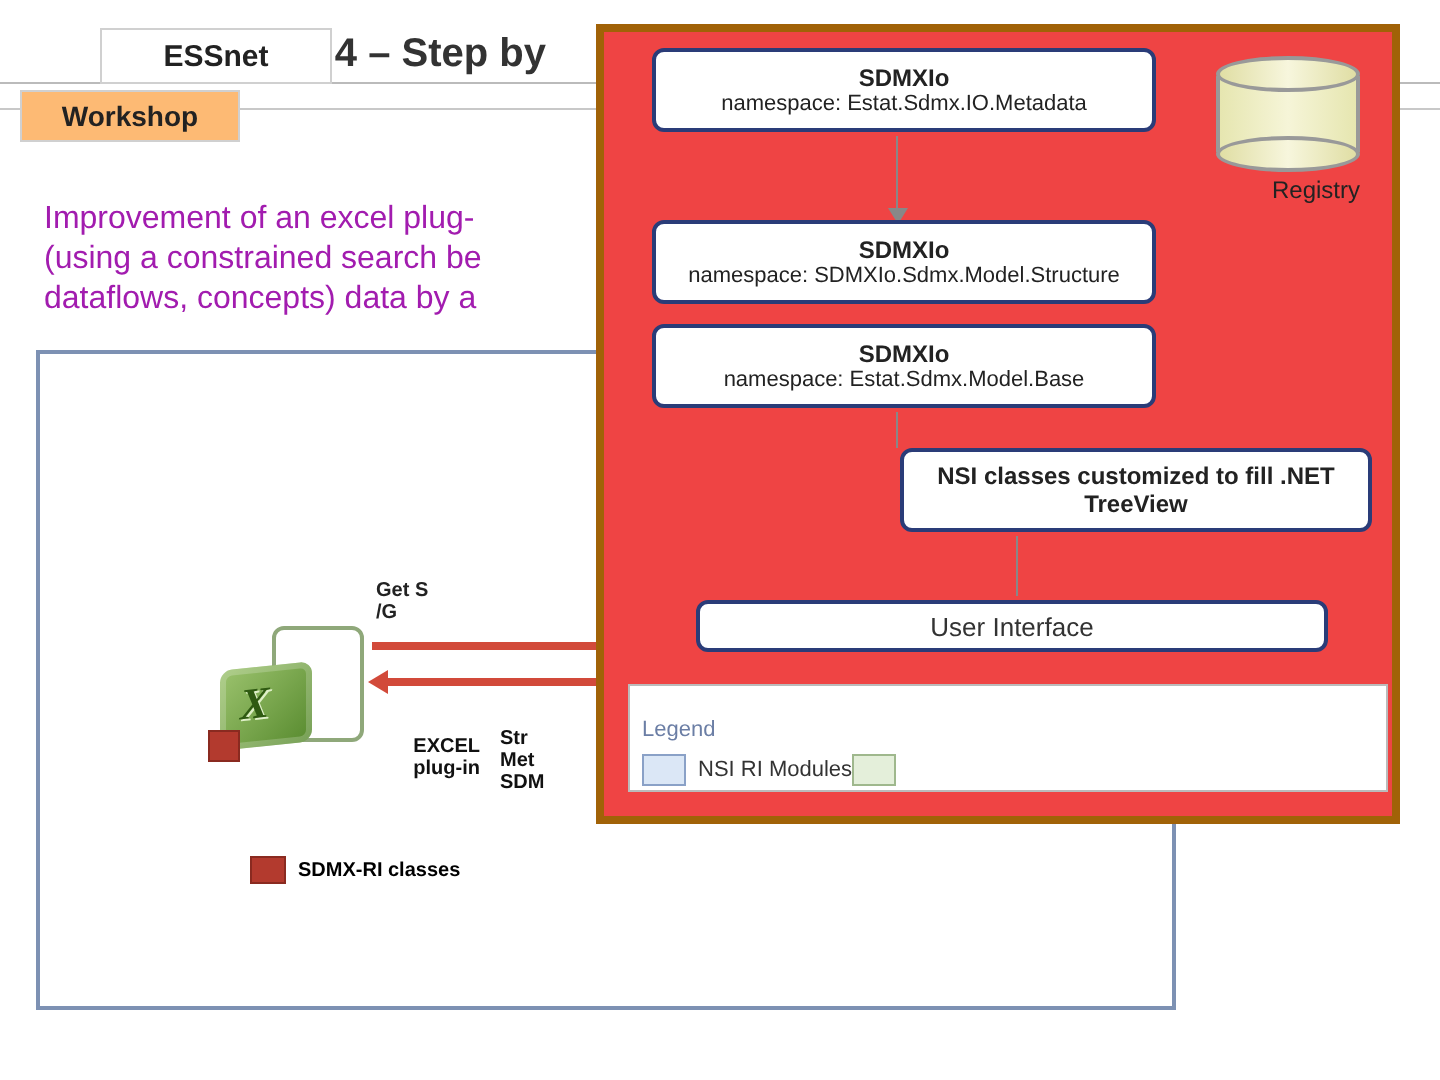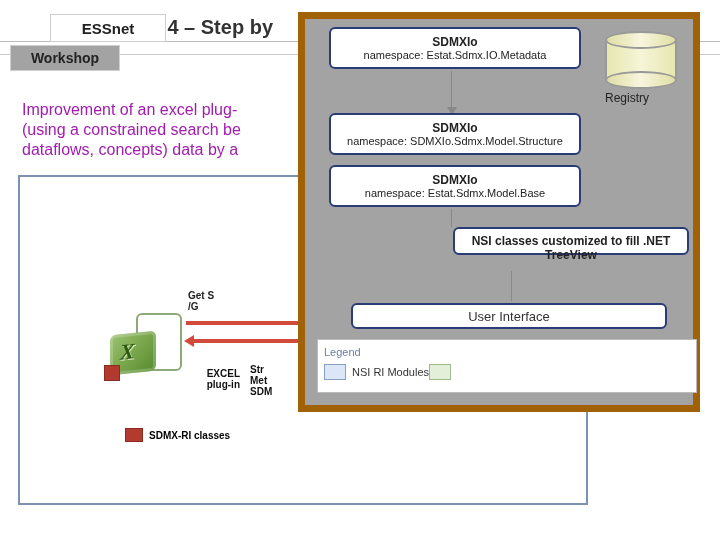--- a/index.html
+++ b/index.html
@@ -27,21 +27,21 @@
     font-weight: bold;
     font-size: 15px;
     color: #222;
     z-index: 2;
     margin-left: 40px;
   }
   .workshop-block {
     position: absolute;
     left: 10px; top: 45px;
     width: 110px; height: 26px;
-    background: #a3a3a3;
+    background: #fdba74;
     display: flex; align-items: center; justify-content: center;
     font-weight: bold;
     font-size: 14px;
     color: #222;
     border-top: 1px solid #d0d0d0;
     border-left: 1px solid #d0d0d0;
     border-right: 1px solid #d0d0d0;
     border-bottom: 1px solid #d0d0d0;
     z-index: 2;
   }
@@ -199,22 +199,22 @@
     font-family: Tahoma, sans-serif;
     font-size: 9px; color:#777;
     z-index:3;
     letter-spacing:0.3px;
   }
   
   .panel {
     position: absolute;
     right: 20px; top: 12px;
     width: 402px; height: 400px;
-    background: #a3a3a3;
-    border: 7px solid #a16207;
+    background: #ef4444;
+    border: 4px solid #a16207;
     z-index: 5;
   }
   .panel .inner {
     position:absolute;
     left:6px; right:6px; top:8px; bottom:8px;
   }
   .sdmxio-box, .sdmx-struct-box, .sdmx-base-box {
     position:absolute;
     border: 2px solid #2a3c78;
     border-radius: 6px;
@@ -246,33 +246,33 @@
     border:2px solid #999;
   }
   .cyl-bot{
     position:absolute;left:0;top:40px;width:72px;height:18px;border-radius:50%;
     background:linear-gradient(90deg,#e0dea4,#f7f6dd,#e0dea4);
     border:2px solid #999;
   }
   .registry-label{
     position:absolute; right:10px; top:64px;
     font-family: Arial,sans-serif; font-size:12px; color:#222;
-    width:72px; text-align:left;
+    width:72px; text-align:right;
   }
   .connector-v {
     position:absolute; background:#888; width:1px;
   }
   .arrow-down-head {
     position:absolute;width:0;height:0;
     border-left:5px solid transparent;border-right:5px solid transparent;border-top:8px solid #888;
   }
   .nsi-fill-box {
     position:absolute;
     left:142px; top:200px;
-    width:236px; height:28px;
+    width:236px; height:42px;
     border:2px solid #2a3c78;
     border-radius:6px;
     background:#fff;
     font-family: Arial,sans-serif;
     font-size:12px; font-weight:bold;
     text-align:center;
     padding:5px 6px;
     color:#222;
   }
   .ui-box {
@@ -289,21 +289,21 @@
     display:flex;align-items:center;justify-content:center;
   }
   .legend-box {
     position:absolute;
     left:6px; bottom:4px;
     width:380px; height:54px;
     border:1px solid #bbb;
     background:#fff;
     font-family: Arial,sans-serif;
     font-size:11px;
-    padding:6px 6px;
+    padding:16px 6px;
   }
   .legend-title { color:#6b7ea5; font-size:11px; }
   .legend-row { display:flex; margin-top:6px; align-items:center;}
   .legend-item { display:flex; align-items:center; gap:6px; font-size:11px; color:#333;}
   .sw-blue  {width:22px;height:16px;border:1px solid #8aa1c7;background:#dbe7f6;}
   .sw-green {width:22px;height:16px;border:1px solid #9fb88d;background:#e4efda;}
   
   .conn1 { left:140px; top:44px; height:40px; } 
   .conn2 { left:140px; top:182px; height:18px; } 
   .conn3 { left:200px; top:244px; height:30px; } 

